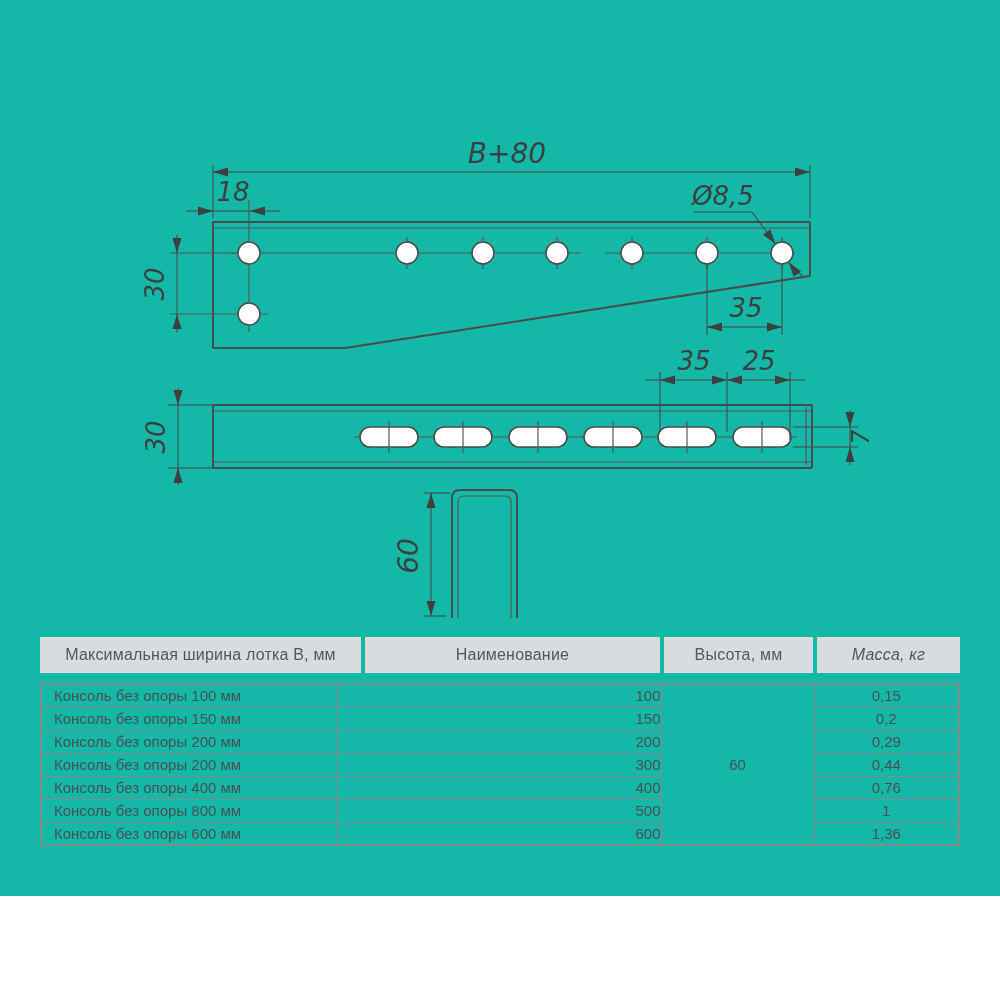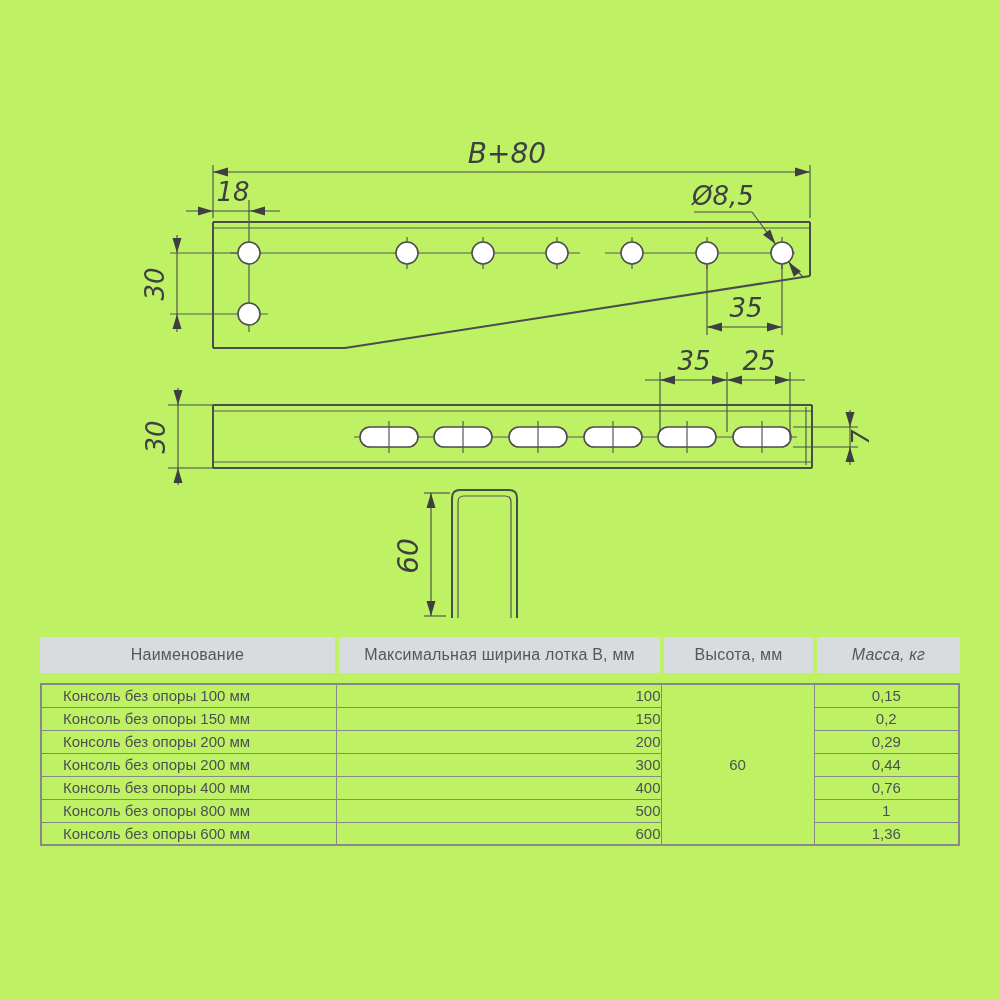--- a/index.html
+++ b/index.html
@@ -1,18 +1,18 @@
 <!DOCTYPE html>
 <html><head>
 <meta charset="utf-8">
 <style>
   * { margin:0; padding:0; box-sizing:border-box; }
   html,body { background:#ffffff; }
   .canvas {
-    position:relative; width:1000px; height:1000px; background:#bef264;
+    position:relative; width:1000px; height:896px; background:#14b8a6;
     font-family:"Liberation Sans", sans-serif; overflow:hidden;
   }
   svg.drawing { position:absolute; left:0; top:0; }
   svg.drawing text {
     font-family:"DejaVu Sans", sans-serif;
     font-style:italic;
     fill:#3d3f41;
   }
   .outline { stroke:#4a4c4e; stroke-width:2; fill:none; }
   .thin    { stroke:#55585a; stroke-width:1.2; fill:none; }
@@ -29,21 +29,21 @@
   }
   .th.c1 { width:295px; } .th.c2 { width:321px; } .th.c3 { width:149px; } .th.c4 { width:143px;font-style:italic; }
   table.body {
     margin-top:10px; width:920px; border-collapse:collapse; table-layout:fixed;
     border:2px solid #85898c;
   }
   table.body td {
     border:1.5px solid #85898c; height:23px; color:#4c5054; font-size:15px;
     vertical-align:middle; white-space:nowrap; overflow:hidden;
   }
-  td.name { width:295px; text-align:left; padding-left:21px; }
+  td.name { width:295px; text-align:left; padding-left:12px; }
   td.val  { width:325px; text-align:right; }
   td.hcell{ width:153px; text-align:center; }
   td.mass { text-align:center; }
 </style>
 </head>
 <body>
 
 <div class="canvas">
 
   <svg class="drawing" width="1000" height="640" viewBox="0 0 1000 640">
@@ -186,22 +186,22 @@
         <line class="dim" x1="431" y1="493" x2="431" y2="616"></line>
         <polygon class="arrow" points="431,493 426.5,508 435.5,508"></polygon>
         <polygon class="arrow" points="431,616 426.5,601 435.5,601"></polygon>
         <text transform="translate(418,556) rotate(-90)" text-anchor="middle" font-size="28">60</text>
       </g>
     </g>
   </svg>
 
   <div class="tbl">
     <div class="thead">
+      <div class="th c2">Максимальная ширина лотка В, мм</div>
       <div class="th c1">Наименование</div>
-      <div class="th c2">Максимальная ширина лотка В, мм</div>
       <div class="th c3">Высота, мм</div>
       <div class="th c4">Масса, кг</div>
     </div>
     <table class="body">
       <tbody>
           <tr>
         <td class="name">Консоль без опоры 100 мм</td>
         <td class="val">100</td>
         <td class="hcell" rowspan="7">60</td>
         <td class="mass">0,15</td>

